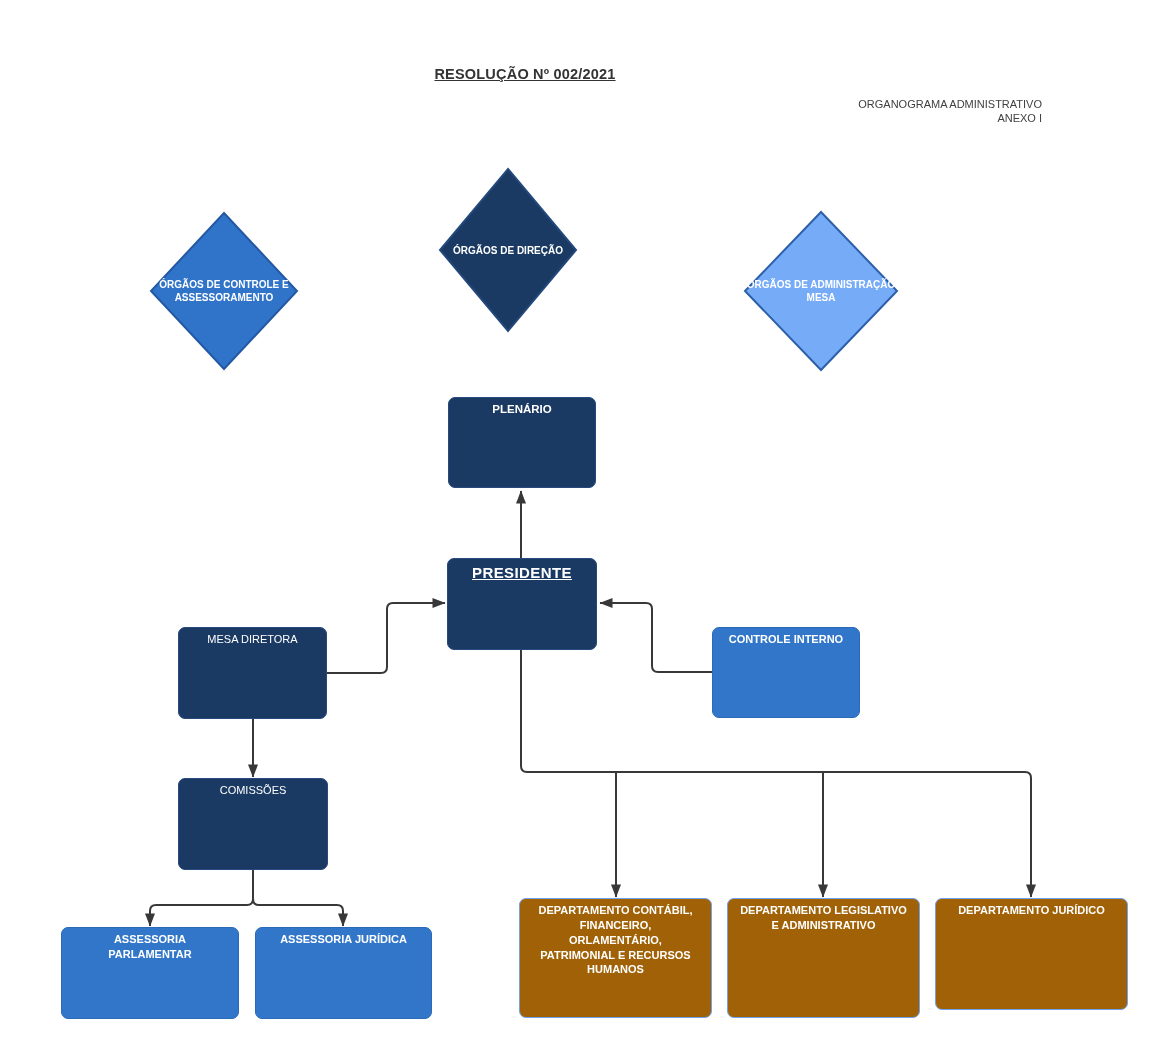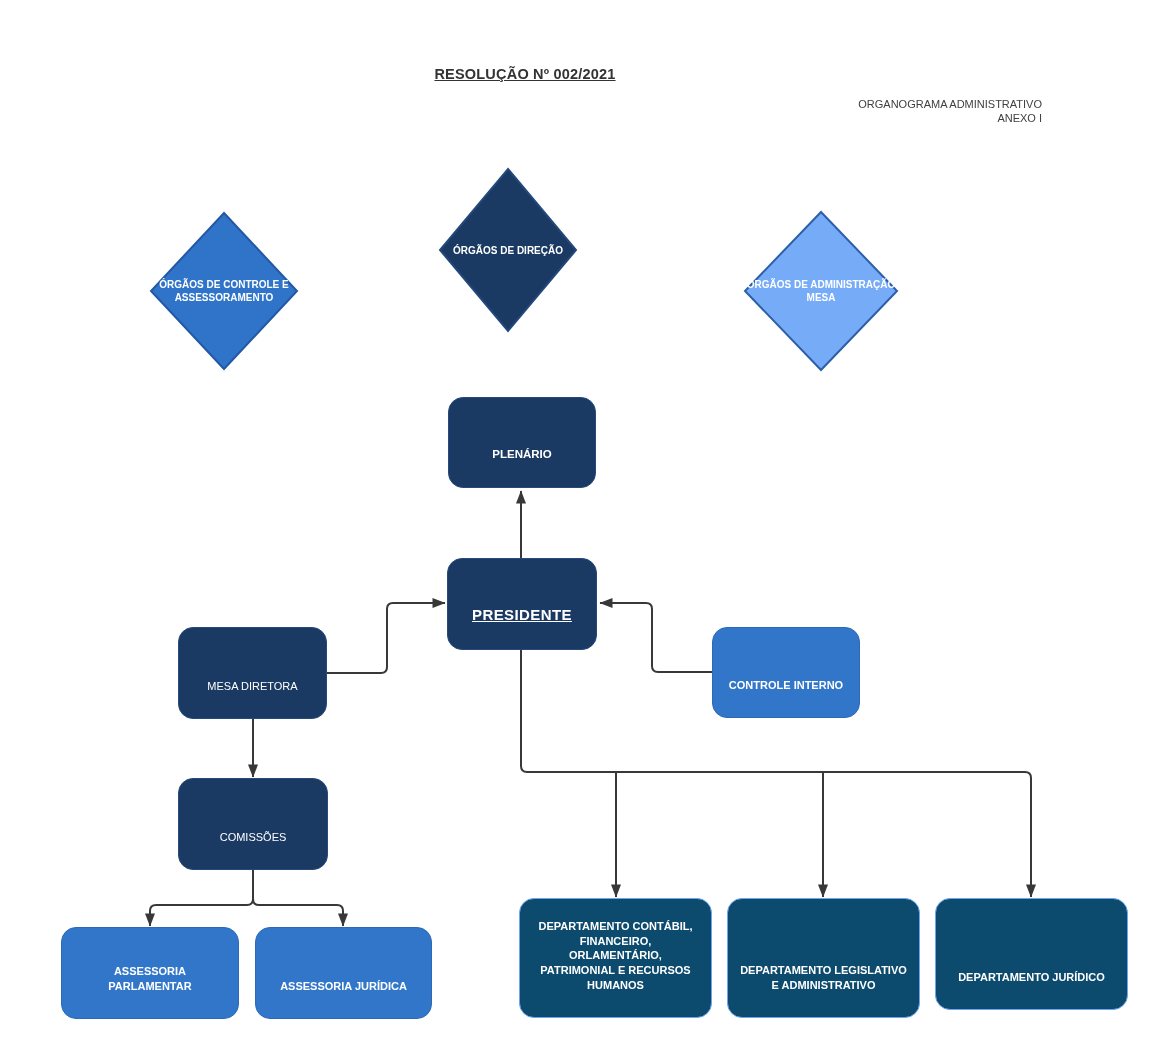--- a/index.html
+++ b/index.html
@@ -9,26 +9,26 @@
 
   .title{position:absolute;top:47px;left:0;width:1050px;text-align:center;
          font-size:14.5px;font-weight:bold;color:#333333;
          text-decoration:underline;letter-spacing:.2px;margin-top:19px;}
   .subtitle{position:absolute;top:97px;left:0;width:1042px;text-align:right;
             font-size:11px;color:#404040;line-height:14px;white-space:pre-line;}
 
   svg.wires{position:absolute;left:0;top:0;}
   svg.wires path.wire{fill:none;stroke:#383838;stroke-width:2;}
 
-  .node{position:absolute;display:flex;align-items:flex-end;justify-content:center;
-        text-align:center;color:#ffffff;border-radius:15px;box-sizing:border-box;
-        font-size:11px;line-height:1.35;padding:24px 12px;}
+  .node{position:absolute;display:flex;align-items:flex-start;justify-content:center;
+        text-align:center;color:#ffffff;border-radius:7px;box-sizing:border-box;
+        font-size:11px;line-height:1.35;padding:4px 12px;}
   .navy{background:#1b3a63;border:1px solid #27497e;}
   .blue{background:#3176c9;border:1px solid #2c6ab8;font-weight:bold;}
-  .lblue{background:#0c4a6e;border:1px solid #6ea3f0;}
+  .lblue{background:#a16207;border:1px solid #6ea3f0;}
   .bold{font-weight:bold;}
   .pres{font-size:15px;font-weight:bold;}
   .pres span{text-decoration:underline;letter-spacing:.4px;}
 
   .diamond{position:absolute;}
   .diamond svg{position:absolute;left:0;top:0;display:block;}
   .dlabel{position:absolute;left:50%;top:50%;transform:translate(-50%,-50%);
           text-align:center;color:#ffffff;font-weight:bold;font-size:10px;
           line-height:1.3;}
   .d-navy{fill:#1b3a63;stroke:#23487c;stroke-width:2;}

